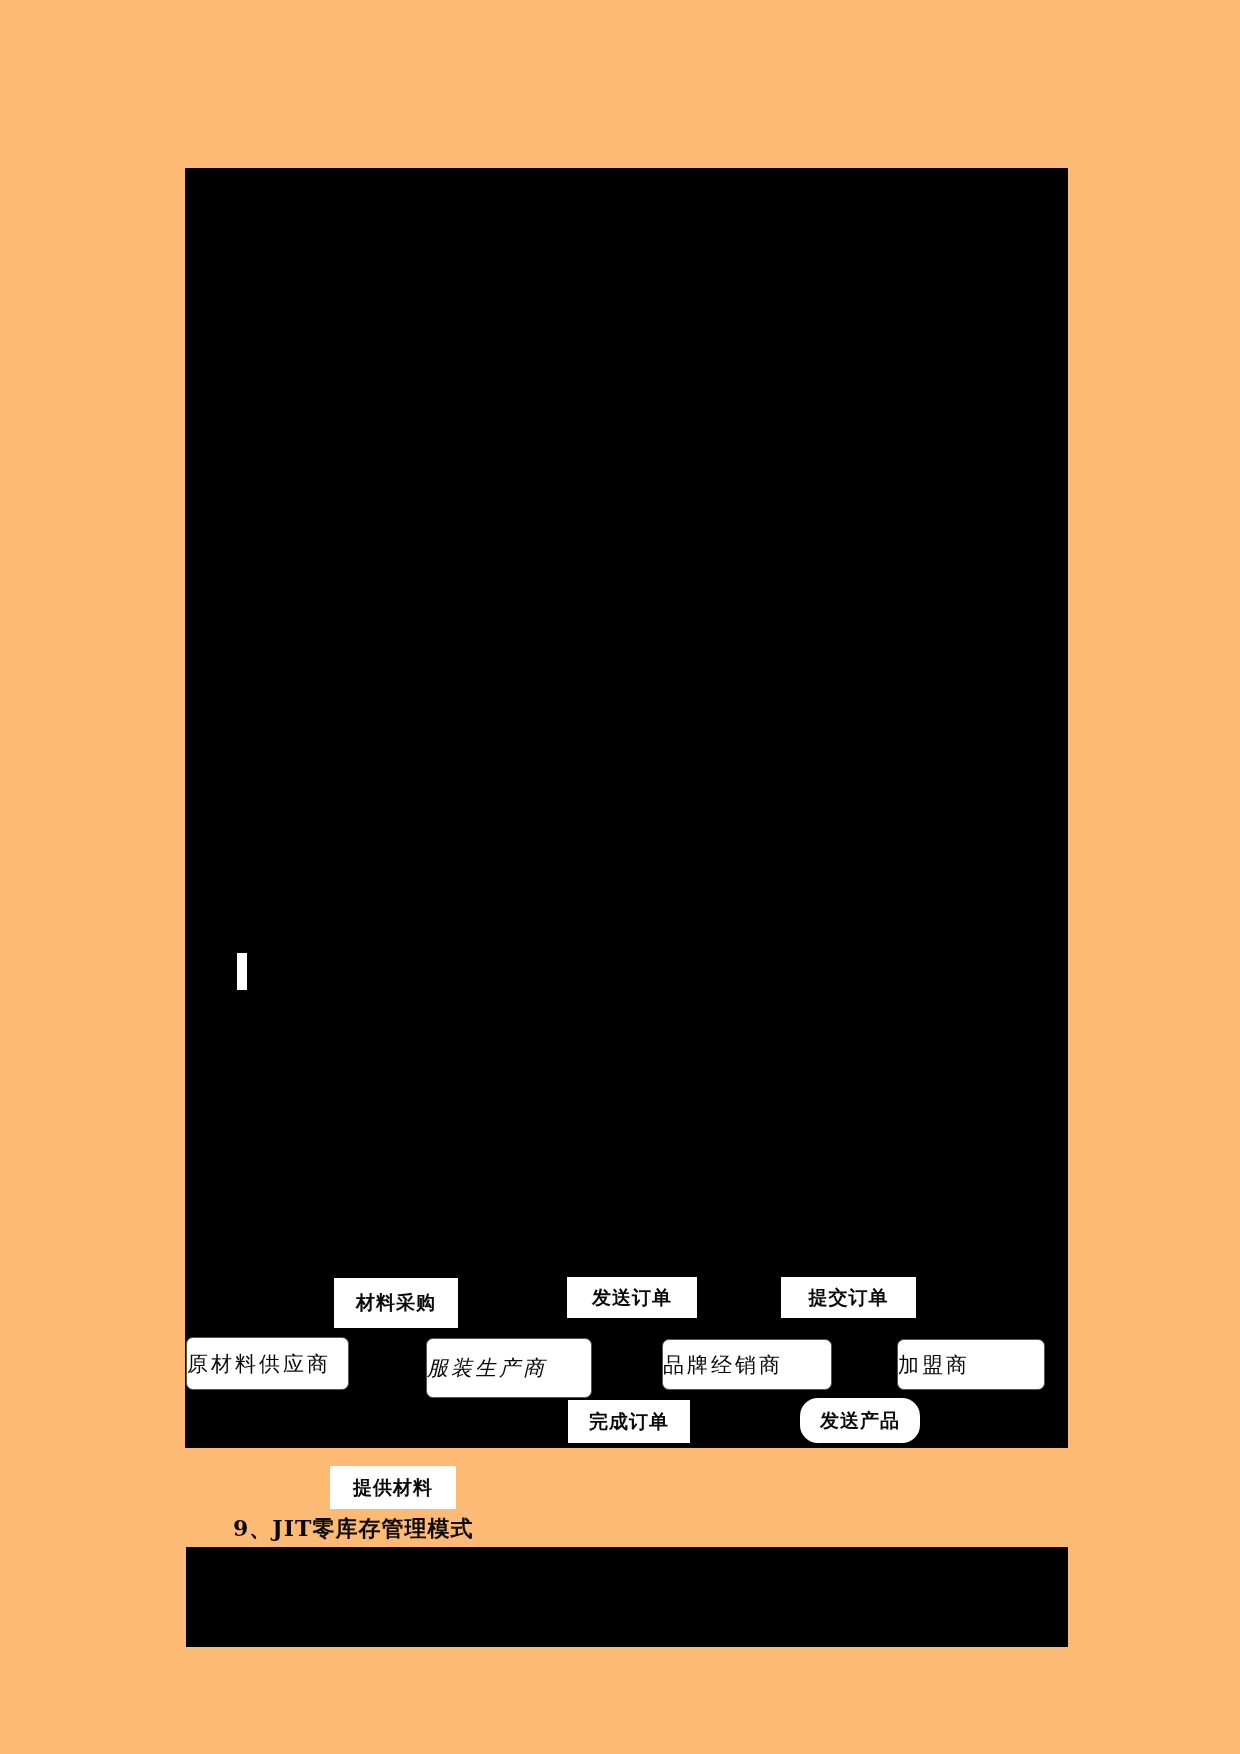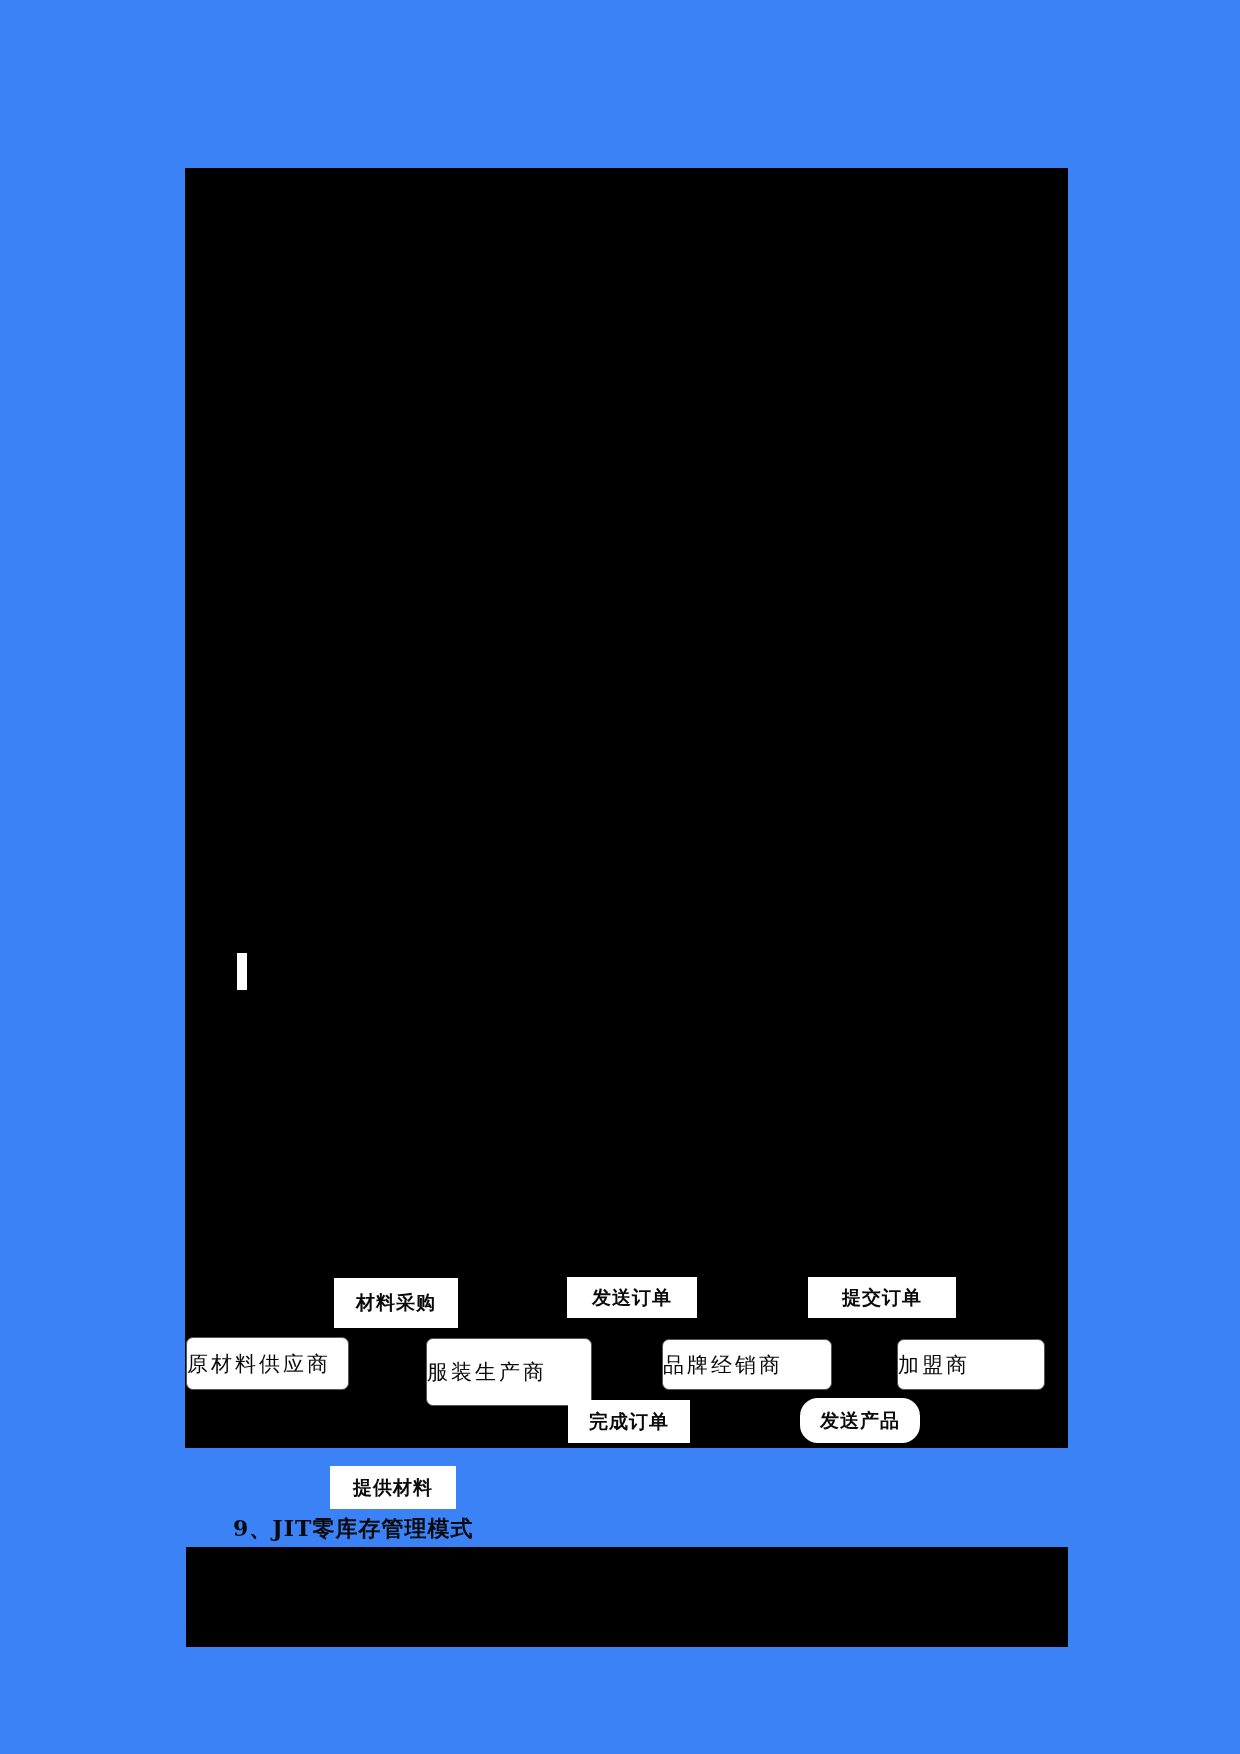--- a/index.html
+++ b/index.html
@@ -5,21 +5,21 @@
     html, body {
       margin: 0;
       padding: 0;
       background: #ffffff;
       font-family: "DejaVu Sans", sans-serif;
     }
     .page {
       position: relative;
       width: 1240px;
       height: 1754px;
-      background: #3b82f6;
+      background: #fdba74;
       overflow: hidden;
     }
     .redacted {
       position: absolute;
       background: #000000;
     }
     .artifact {
       position: absolute;
       background: #ffffff;
     }
@@ -84,25 +84,25 @@
 <div class="page">
 
   <div class="redacted" style="left:185px; top:168px; width:883px; height:1280px;"></div>
 
   <div class="artifact" style="left:237px; top:953px; width:10px; height:37px;"></div>
 
   <div class="flow-label" style="left:334px; top:1278px; width:124px; height:50px;">材料采购</div>
 
   <div class="flow-label" style="left:567px; top:1277px; width:130px; height:41px;">发送订单</div>
 
-  <div class="flow-label" style="left:808px; top:1277px; width:148px; height:41px;">提交订单</div>
+  <div class="flow-label" style="left:781px; top:1277px; width:135px; height:41px;">提交订单</div>
 
   <div class="entity-box" style="left:186px; top:1337px; width:163px; height:53px;">原材料供应商</div>
 
-  <div class="entity-box" style="left:426px; top:1338px; width:166px; height:68px;">服装生产商</div>
+  <div class="entity-box" style="left:426px; top:1338px; width:166px; height:60px;font-style:italic;">服装生产商</div>
 
   <div class="entity-box" style="left:662px; top:1339px; width:170px; height:51px;">品牌经销商</div>
 
   <div class="entity-box" style="left:897px; top:1339px; width:148px; height:51px;">加盟商</div>
 
   <div class="flow-label" style="left:330px; top:1466px; width:126px; height:43px;">提供材料</div>
 
   <div class="flow-label" style="left:568px; top:1400px; width:122px; height:43px;text-align:center;">完成订单</div>
 
   <div class="flow-label" style="left:800px; top:1398px; width:120px; height:45px;border-radius:18px;">发送产品</div>

